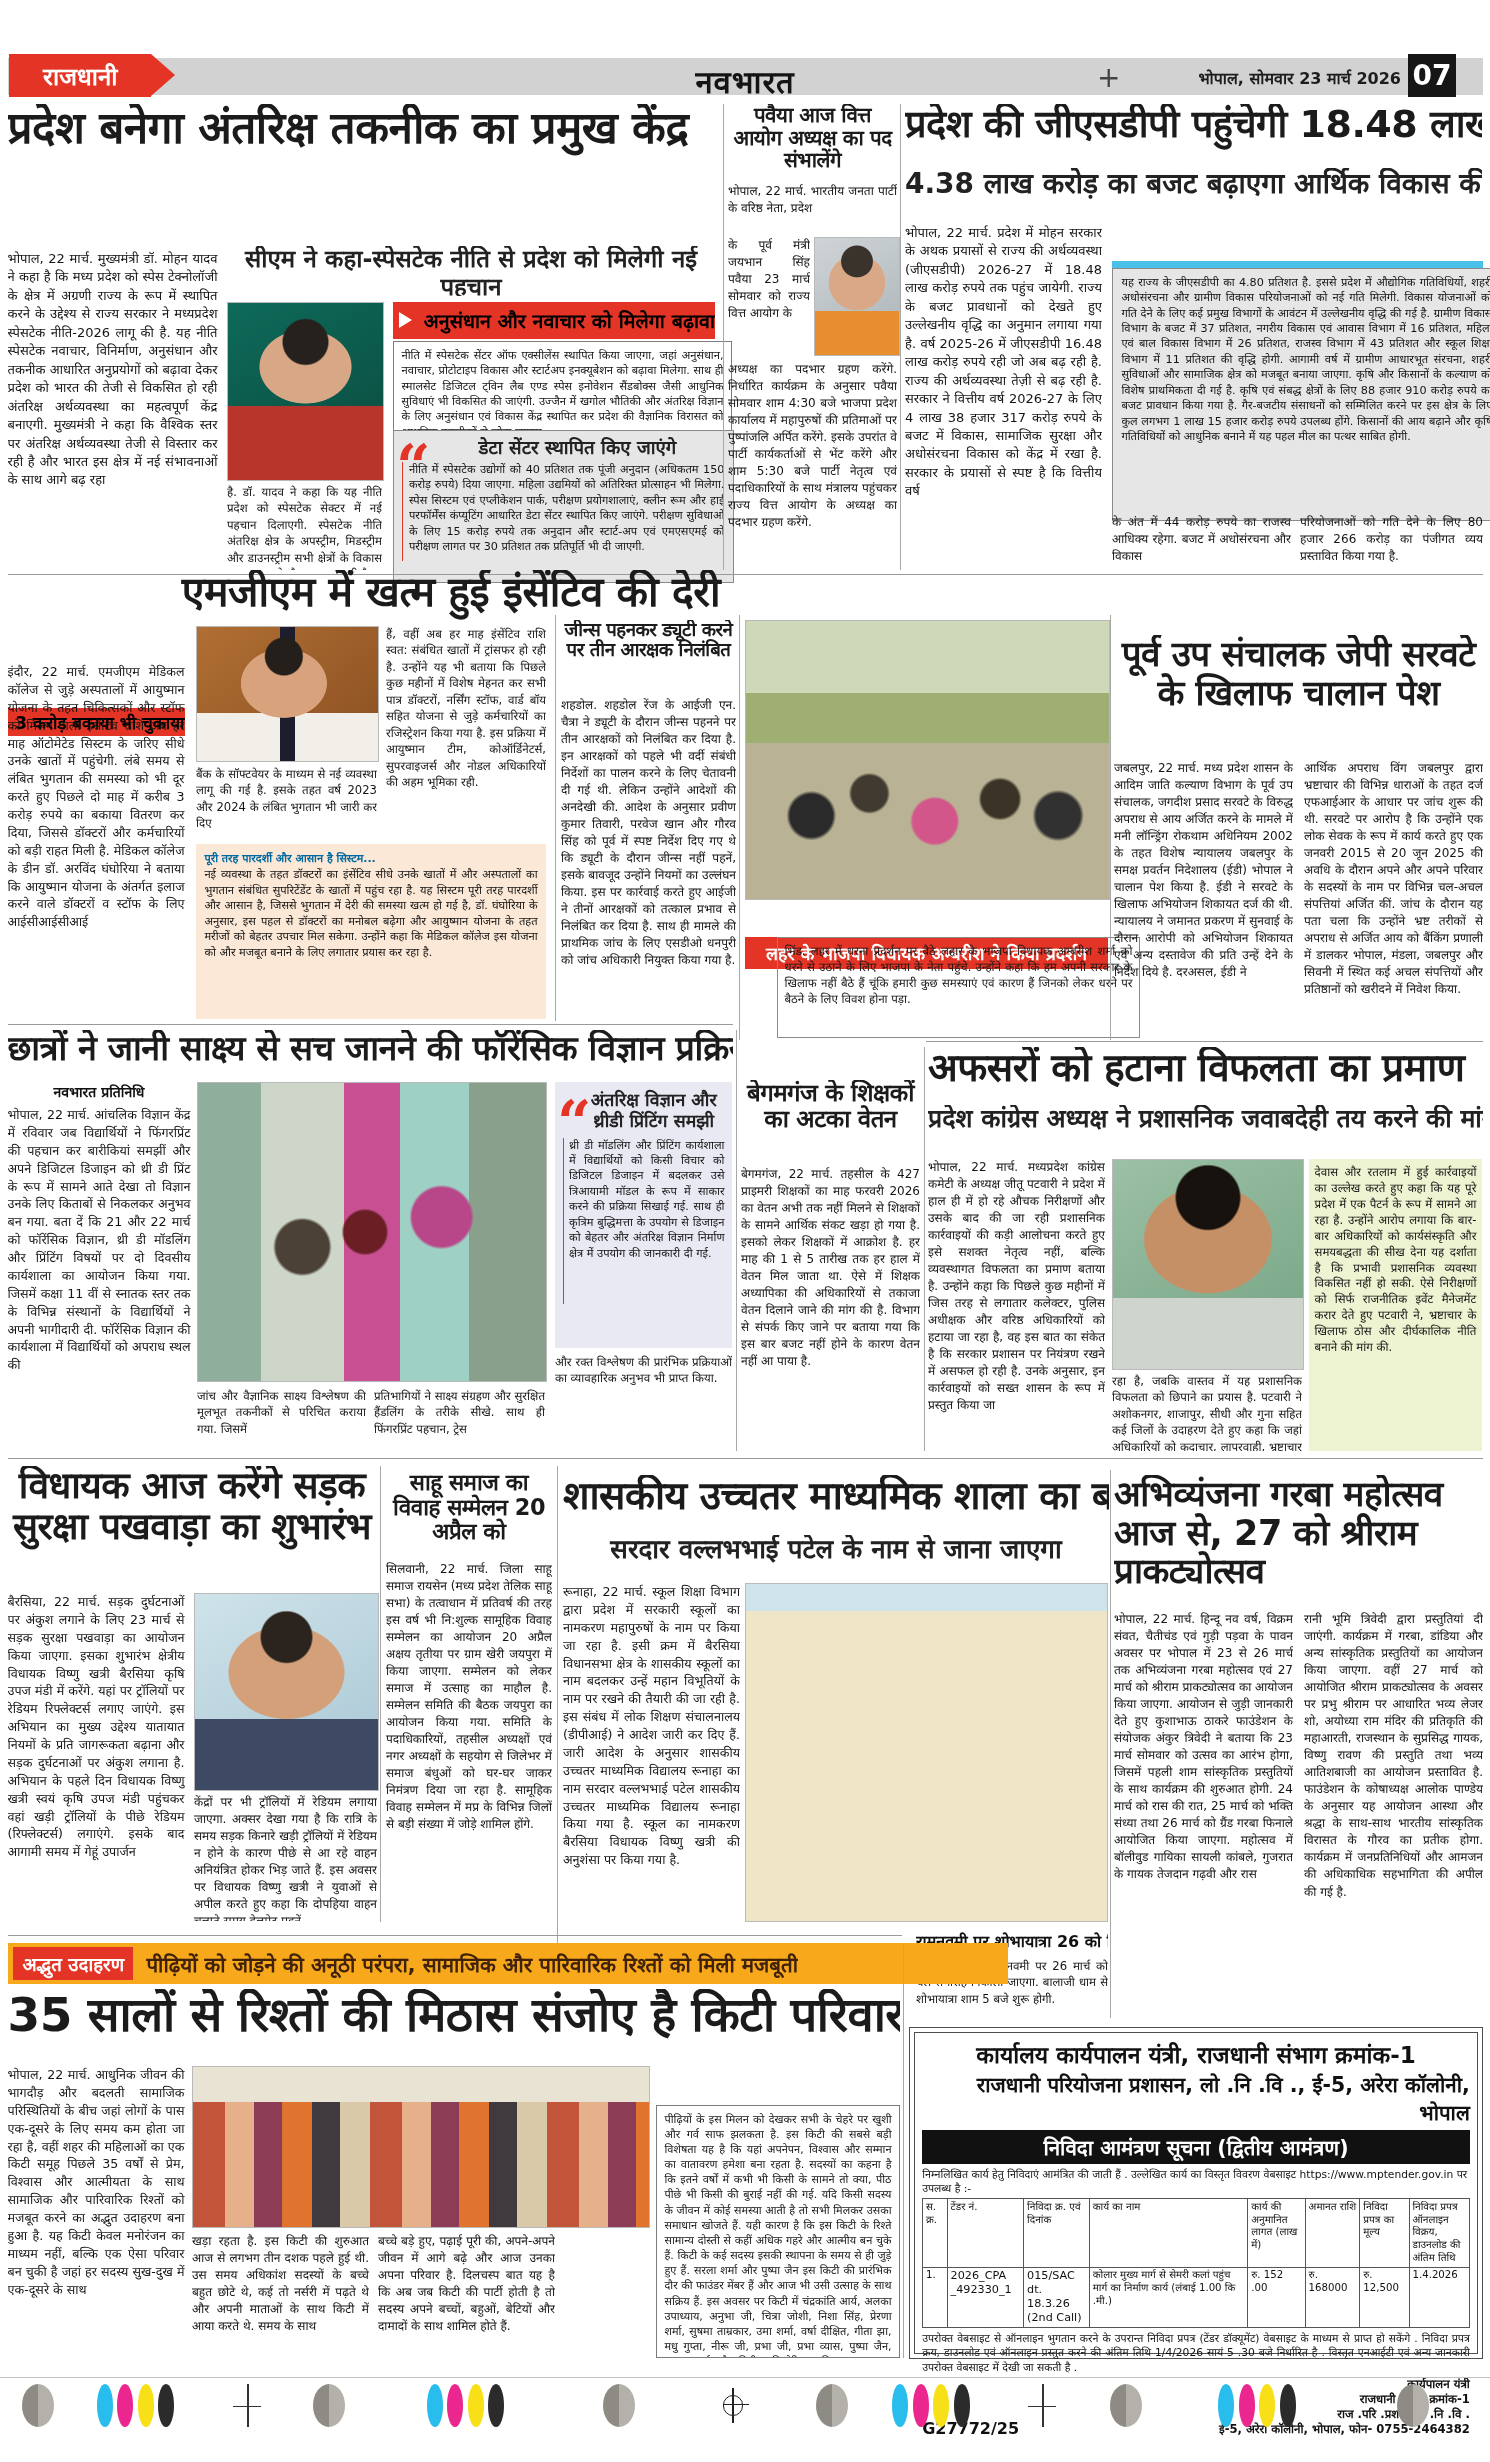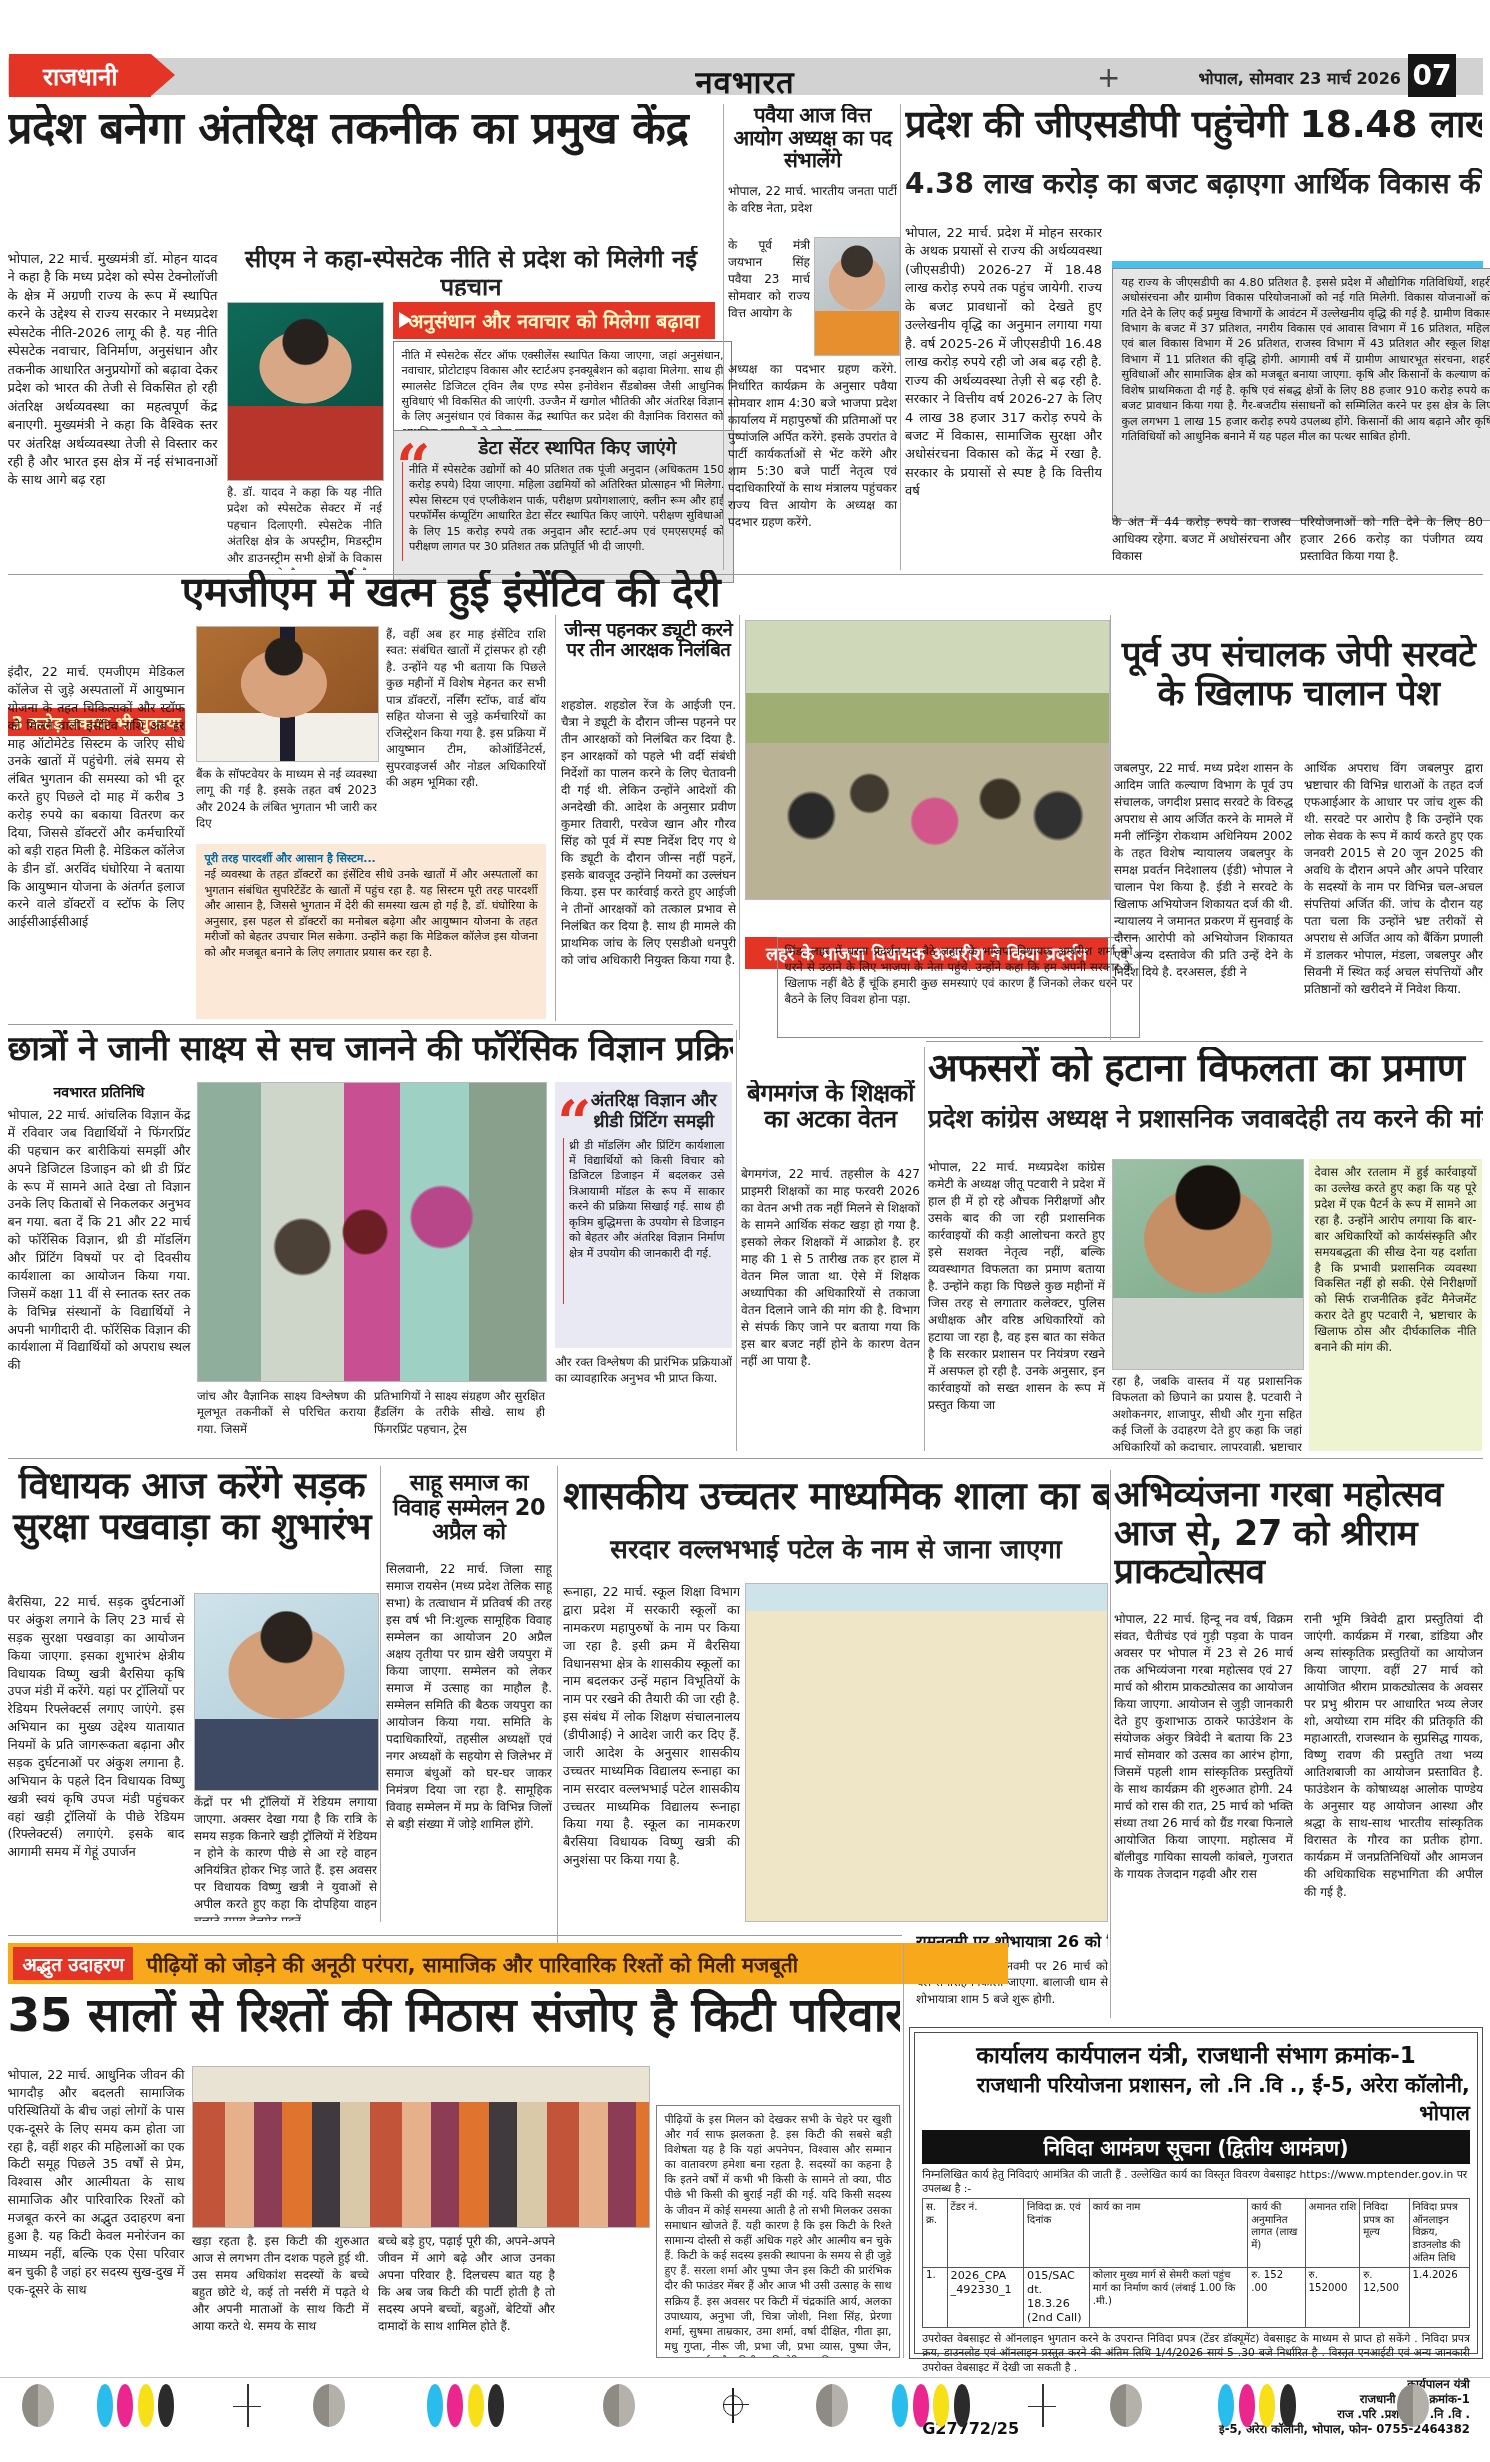--- a/index.html
+++ b/index.html
@@ -22,21 +22,21 @@
     font-weight:800;font-size:24px;display:flex;align-items:center;justify-content:center;}
   .section-tag::after{content:"";position:absolute;left:100%;top:0;border-left:24px solid var(--red,#e43425);
     border-top:21.4px solid transparent;border-bottom:21.4px solid transparent;}
   .mast-title{position:absolute;left:0;top:60px;width:1490px;text-align:center;font-weight:800;font-size:31px;color:#141414;letter-spacing:0.9px;}
   .mast-plus{position:absolute;left:1097px;top:61px;font-size:28px;color:#444;font-weight:400;}
   .mast-date{position:absolute;right:89px;top:67px;font-size:16px;font-weight:700;color:#1d1d1d;}
   .page-num{position:absolute;left:1408px;top:54px;width:48px;height:43px;background:#161616;color:#fff;
     font-weight:800;font-size:28px;display:flex;align-items:center;justify-content:center;}
 
   
-  .rtitle{background:var(--red,#e43425);color:#fef9c3;font-weight:800;display:flex;align-items:center;justify-content:center;position:relative;}
+  .rtitle{background:var(--red,#e43425);color:#000000;font-weight:800;display:flex;align-items:center;justify-content:flex-end;position:relative;}
   .rtitle .arrow-w{position:absolute;left:5.6px;top:50%;margin-top:-8.4px;width:0;height:0;border-left:13px solid #fff;
     border-top:8.4px solid transparent;border-bottom:8.4px solid transparent;}
   .btitle{background:var(--cyan,#49c0e8);color:#0a2a6b;font-weight:800;display:flex;align-items:center;justify-content:center;position:relative;}
   .btitle .arrow-b{position:absolute;left:5.6px;top:50%;margin-top:-9.3px;width:0;height:0;border-left:14px solid #0a2a6b;
     border-top:9.3px solid transparent;border-bottom:9.3px solid transparent;}
   .boxed{border:0.9px solid #7d7d7d;background:#fff;padding:5.6px 7.5px;}
   .gray-box{background:#e6e6e6;border:0.9px solid #8a8a8a;padding:5.6px 8.4px;}
   .quote-glyph{position:absolute;color:var(--red,#e43425);font-size:60px;line-height:0.6;font-weight:800;font-family:"DejaVu Serif","Liberation Serif",serif;}
   .qbox-title{font-weight:800;color:#222;text-align:center;line-height:1.2;}
 
@@ -297,21 +297,21 @@
           <th>अमानत राशि</th>
           <th>निविदा प्रपत्र का मूल्य</th>
           <th>निविदा प्रपत्र ऑनलाइन विक्रय, डाउनलोड की अंतिम तिथि</th>
         </tr>
         <tr>
           <td>1.</td>
           <td style="font-size:11.2px;">2026_CPA _492330_1</td>
           <td style="font-size:11.2px;">015/SAC dt. 18.3.26 (2nd Call)</td>
           <td>कोलार मुख्य मार्ग से सेमरी कलां पहुंच मार्ग का निर्माण कार्य (लंबाई 1.00 कि .मी.)</td>
           <td>रु. 152 .00</td>
-          <td>रु. 152000</td>
+          <td>रु. 168000</td>
           <td>रु. 12,500</td>
           <td>1.4.2026</td>
         </tr>
       </tbody>
         </table>
       <div class="note">उपरोक्त वेबसाइट से ऑनलाइन भुगतान करने के उपरान्त निविदा प्रपत्र (टेंडर डॉक्यूमेंट) वेबसाइट के माध्यम से प्राप्त हो सकेंगे . निविदा प्रपत्र क्रय, डाउनलोड एवं ऑनलाइन प्रस्तुत करने की अंतिम तिथि 1/4/2026 सायं 5 .30 बजे निर्धारित है . विस्तृत एनआईटी एवं अन्य जानकारी उपरोक्त वेबसाइट में देखी जा सकती है .</div>
       <div style="display:flex;justify-content:space-between;align-items:flex-end;margin-top:1.9px;">
         <div class="gcode">G27772/25</div>
         <div class="sig">
           <div>कार्यपालन यंत्री</div>

